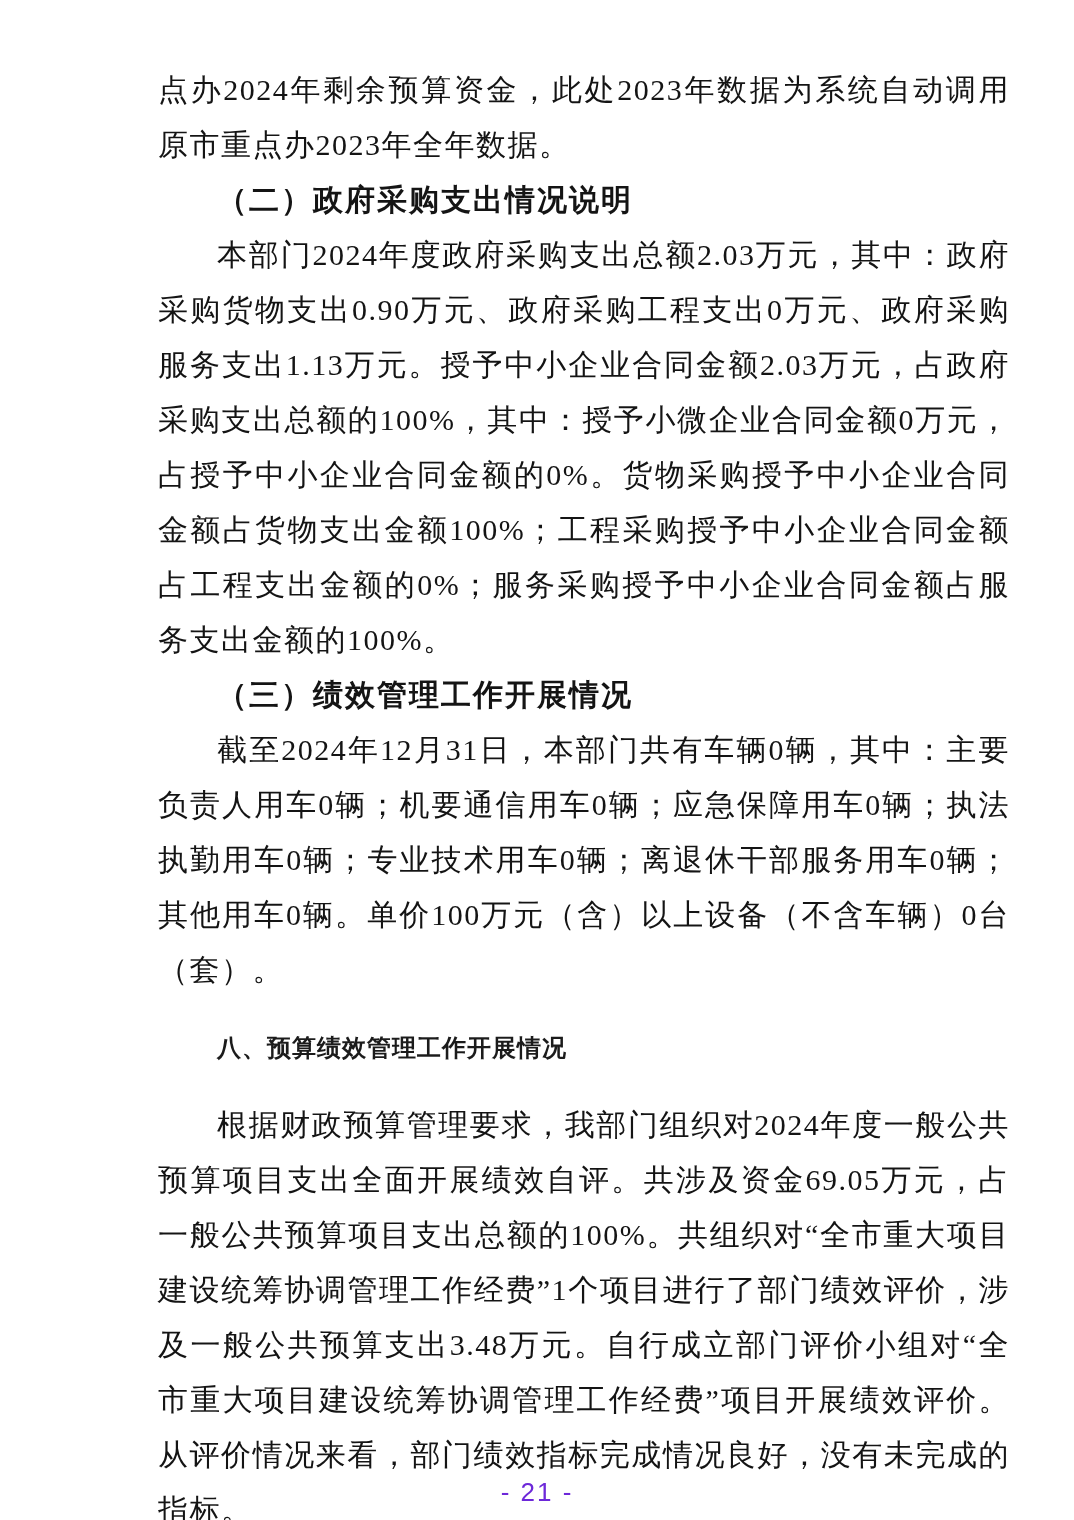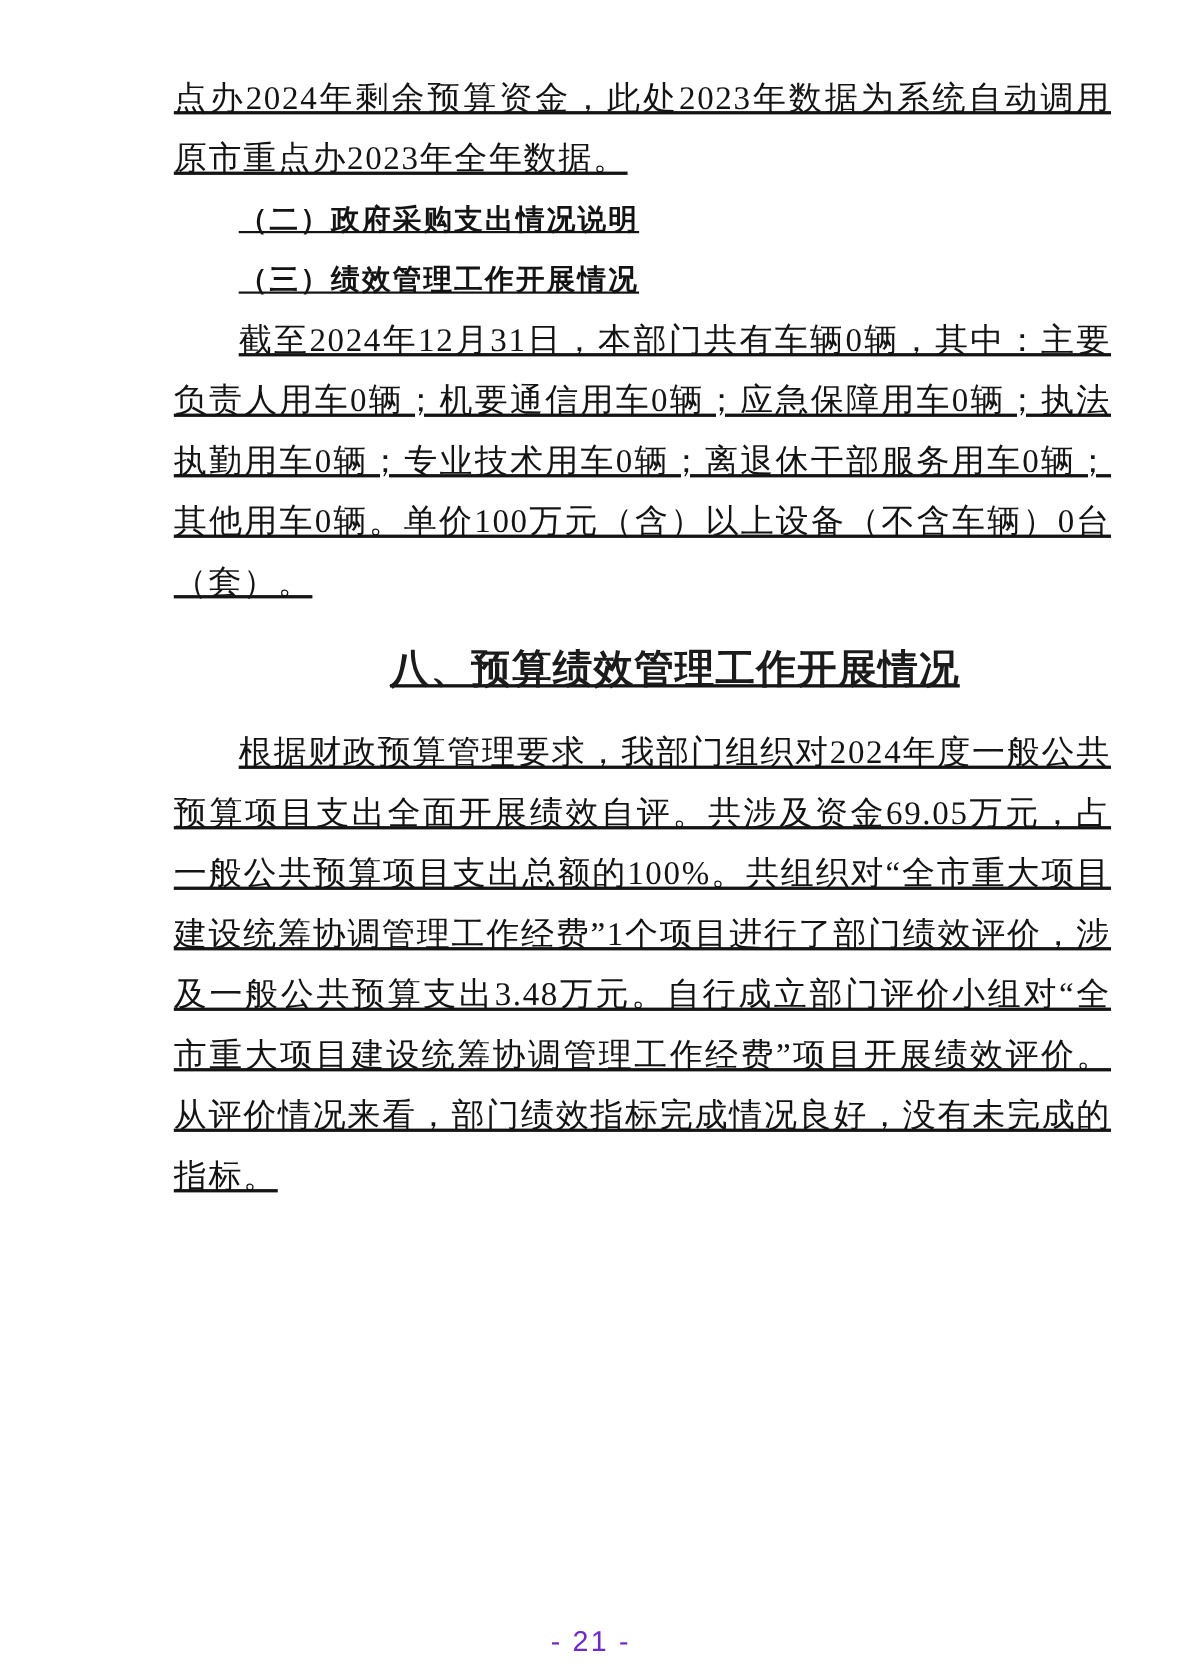--- a/index.html
+++ b/index.html
@@ -11,52 +11,50 @@
     position: relative;
     width: 1074px;
     height: 1520px;
     margin: 0 auto;
     background: #ffffff;
     box-sizing: border-box;
     padding: 62px 64px 0 158px;
     font-family: "Liberation Serif", "DejaVu Serif", serif;
     color: #141414;
     overflow: hidden;
-    text-decoration: underline;
   }
   .doc p {
     margin: 0;
     font-size: 30px;
     line-height: 55px;
     text-align: justify;
     text-justify: inter-character;
     letter-spacing: 1.5px;
   }
   .doc p.indent {
     text-indent: 59px;
   }
   .sec-heading {
     margin: 0;
-    font-size: 26px;
+    font-size: 30px;
     line-height: 55px;
     font-weight: bold;
     text-indent: 59px;
     letter-spacing: 2px;
     font-family: "Liberation Serif", "DejaVu Serif", serif;
   }
   .chapter-heading {
     margin: 25px 0 23px 0;
-    font-size: 36px;
+    font-size: 24px;
     line-height: 52px;
     font-weight: bold;
     text-indent: 59px;
     letter-spacing: 1px;
     font-family: "Liberation Sans", "DejaVu Sans", sans-serif;
     color: #1b1b1b;
-    text-align: center;
   }
   .page-footer {
     position: absolute;
     left: 0;
     bottom: 12px;
     width: 100%;
     text-align: center;
     font-size: 26px;
     letter-spacing: 2px;
     font-family: "Liberation Sans", "DejaVu Sans", sans-serif;
@@ -66,20 +64,21 @@
 </head>
 <body>
 
 <div class="page">
   <div class="doc">
 
     <p>点办2024年剩余预算资金，此处2023年数据为系统自动调用原市重点办2023年全年数据。</p>
 
     <h3 class="sec-heading">（二）政府采购支出情况说明</h3>
 
+    <p class="indent">本部门2024年度政府采购支出总额2.03万元，其中：政府采购货物支出0.90万元、政府采购工程支出0万元、政府采购服务支出1.13万元。授予中小企业合同金额2.03万元，占政府采购支出总额的100%，其中：授予小微企业合同金额0万元，占授予中小企业合同金额的0%。货物采购授予中小企业合同金额占货物支出金额100%；工程采购授予中小企业合同金额占工程支出金额的0%；服务采购授予中小企业合同金额占服务支出金额的100%。</p>
 
     <h3 class="sec-heading">（三）绩效管理工作开展情况</h3>
 
     <p class="indent">截至2024年12月31日，本部门共有车辆0辆，其中：主要负责人用车0辆；机要通信用车0辆；应急保障用车0辆；执法执勤用车0辆；专业技术用车0辆；离退休干部服务用车0辆；其他用车0辆。单价100万元（含）以上设备（不含车辆）0台（套）。</p>
 
     <h2 class="chapter-heading">八、预算绩效管理工作开展情况</h2>
 
 
     <p class="indent">根据财政预算管理要求，我部门组织对2024年度一般公共预算项目支出全面开展绩效自评。共涉及资金69.05万元，占一般公共预算项目支出总额的100%。共组织对“全市重大项目建设统筹协调管理工作经费”1个项目进行了部门绩效评价，涉及一般公共预算支出3.48万元。自行成立部门评价小组对“全市重大项目建设统筹协调管理工作经费”项目开展绩效评价。从评价情况来看，部门绩效指标完成情况良好，没有未完成的指标。</p>
 

